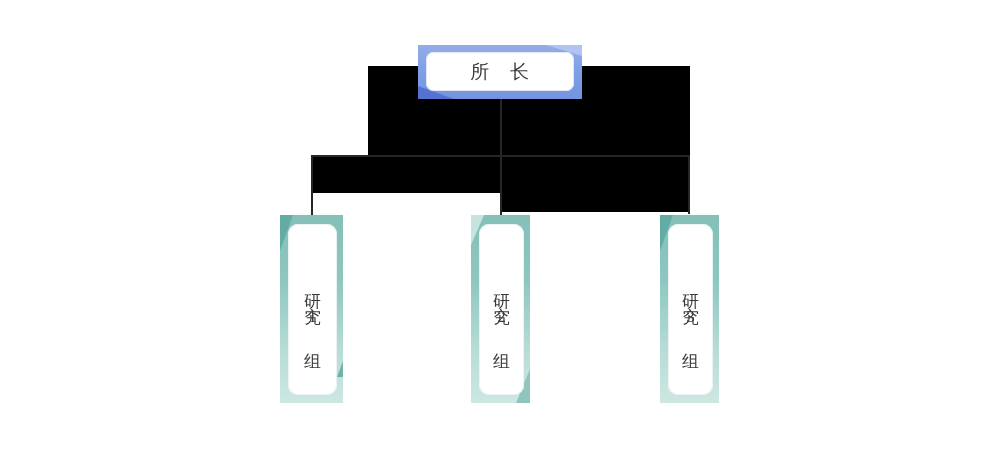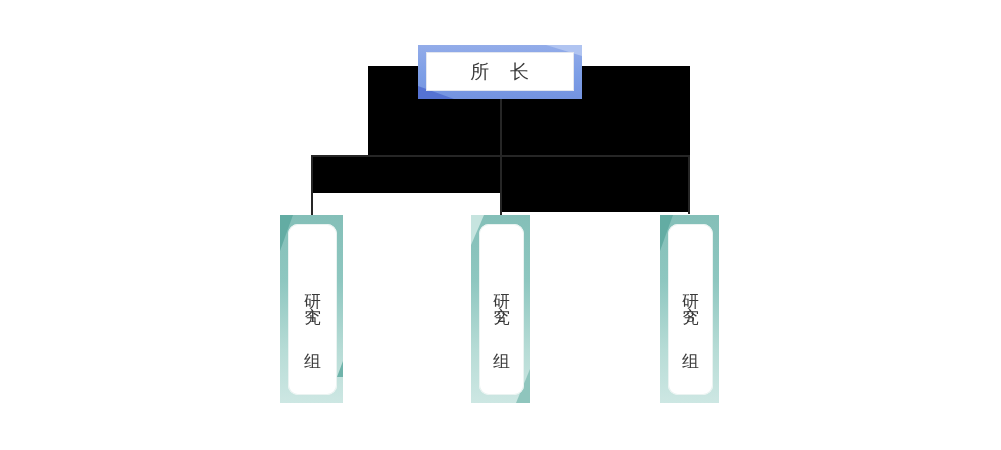--- a/index.html
+++ b/index.html
@@ -23,21 +23,21 @@
   .line-left-v  { left:311px; top:156px; width:2px;   height:59px;  }
   .line-right-v { left:688px; top:156px; width:2px;   height:58px;  }
 
   
   .node-root {
     position:absolute; left:418px; top:45px; width:164px; height:54px; z-index:3;
     background:linear-gradient(180deg,#93ace9 0%, var(--root-frame,#7d9ee6) 55%, #7493e0 100%);
   }
   .node-root .inner {
     position:absolute; left:8px; right:8px; top:7px; bottom:8px;
-    background:#ffffff; border-radius:0;
+    background:#ffffff; border-radius:8px;
     box-shadow:inset 0 0 0 1px #e3e6ee;
     display:flex; align-items:center; justify-content:center; z-index:2;
   }
   .root-label {
     font-size:19px; color:var(--text,#3a3a3a);
     word-spacing:14px; letter-spacing:1px; white-space:nowrap;
   }
   .wedge { position:absolute; z-index:1; }
   .wedge-root-bl {
     left:0; bottom:0; width:36px; height:13px;

